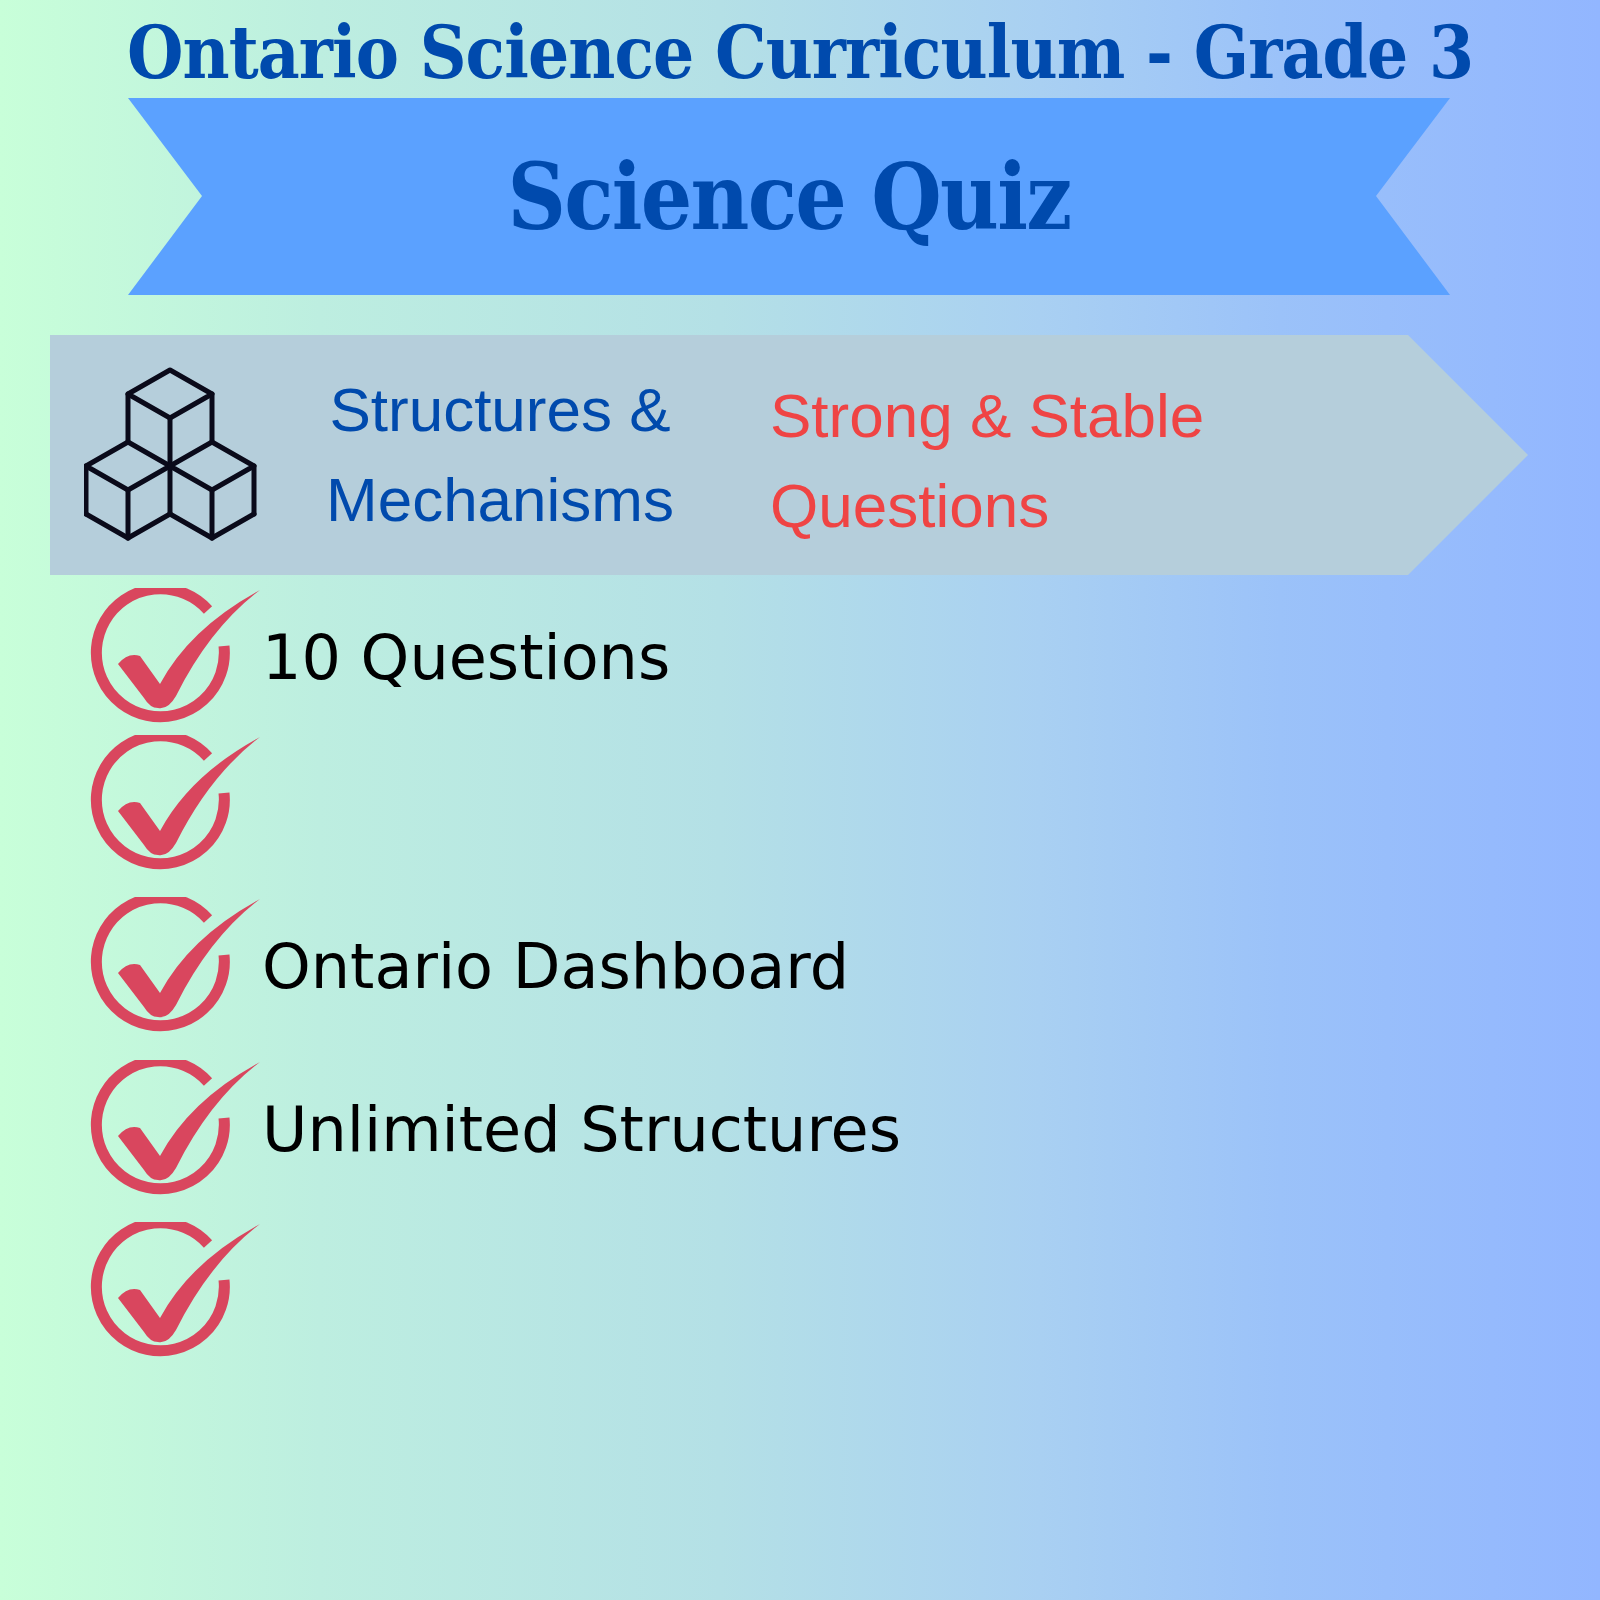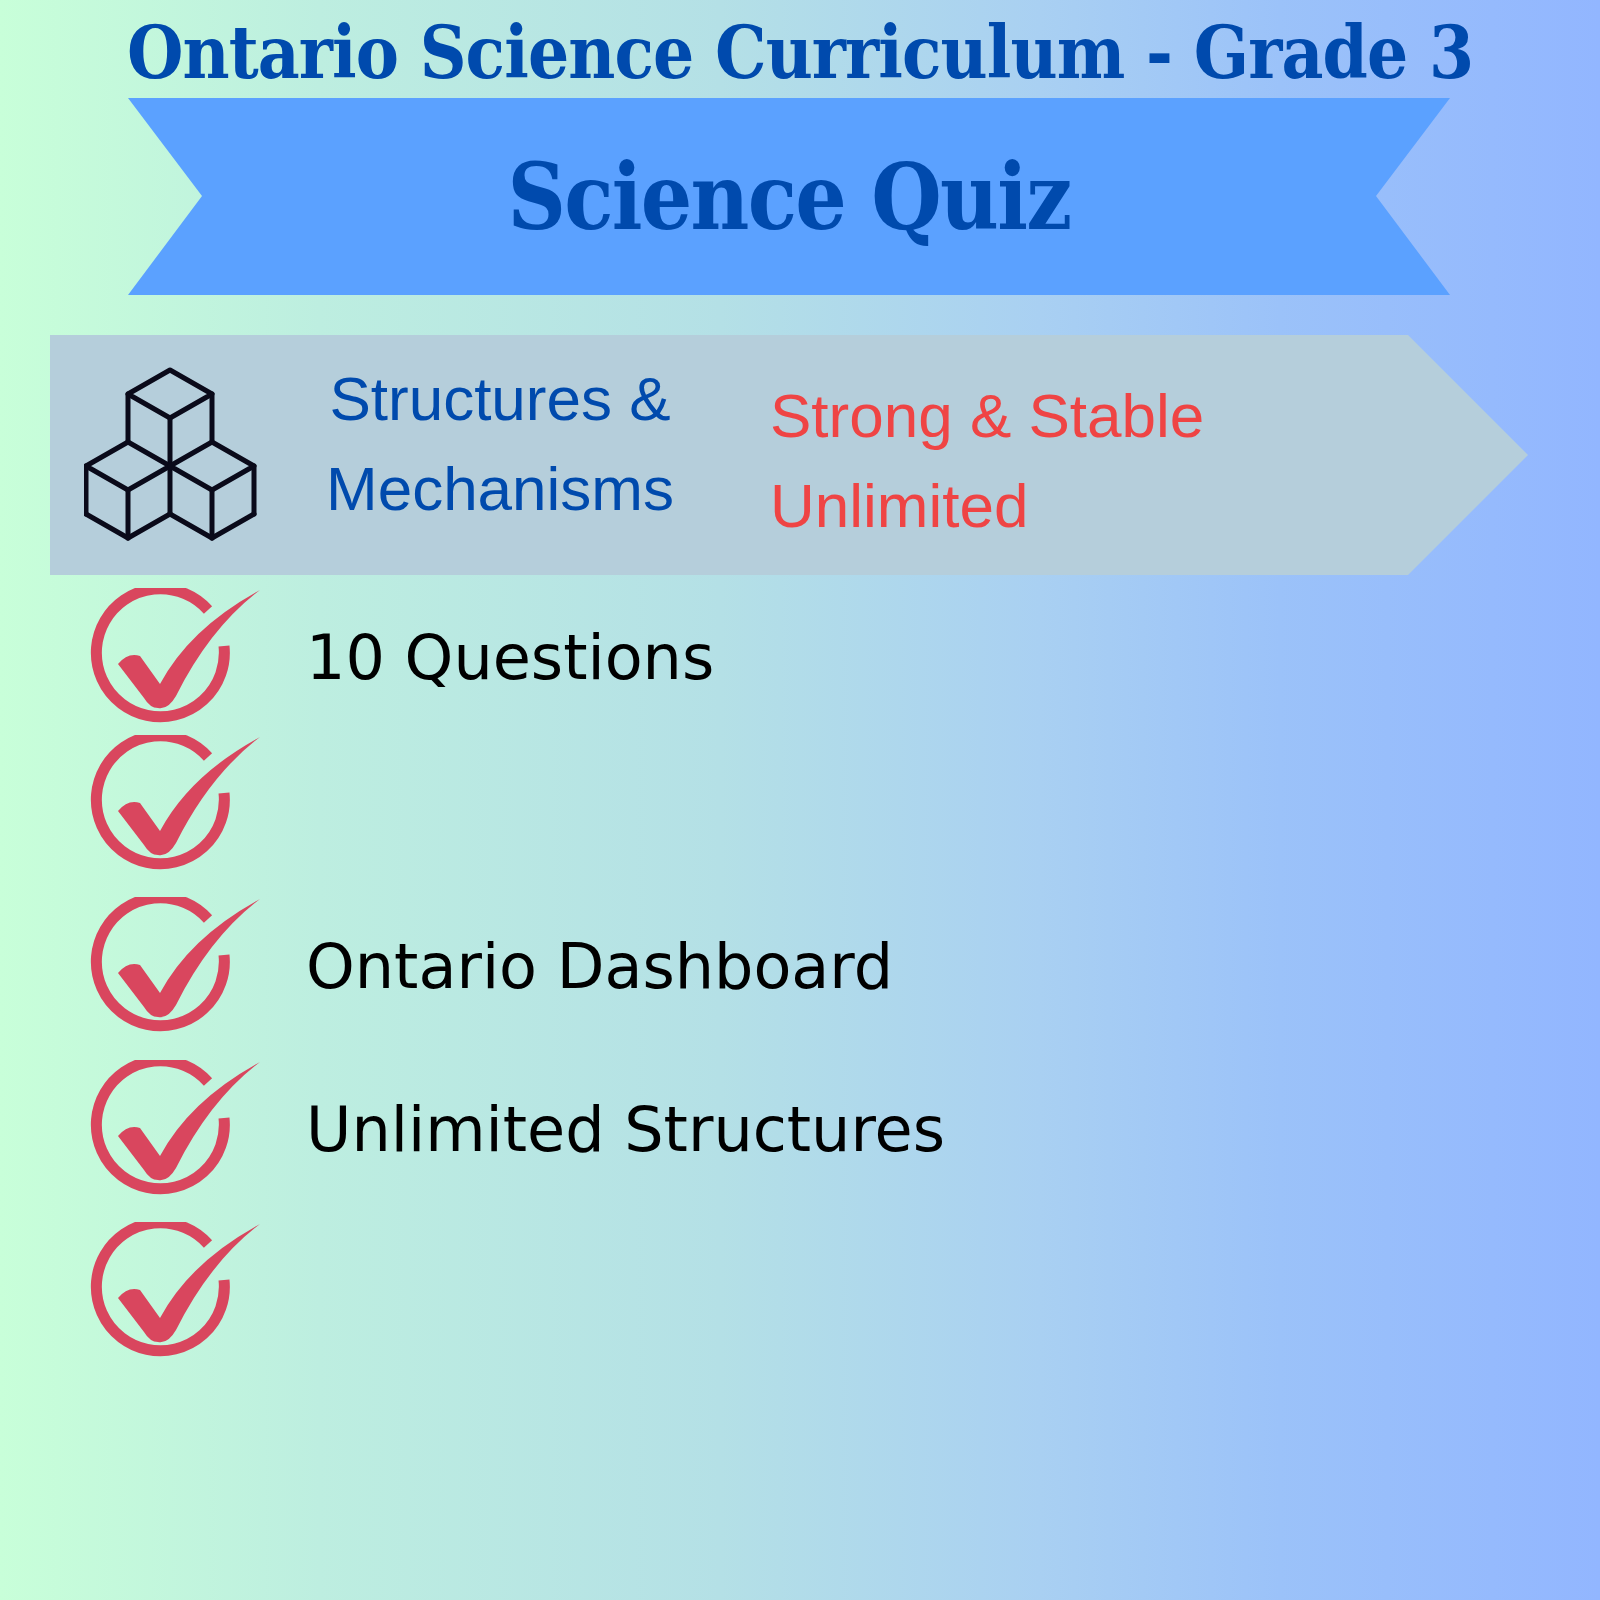--- a/index.html
+++ b/index.html
@@ -25,38 +25,38 @@
     font-family: "DejaVu Serif", serif; font-weight: bold;
     font-size: 92px; color: #004aad; letter-spacing: -2px;
     transform: scaleX(0.88);
   }
   .topic-bar {
     position: absolute; left: 50px; top: 335px; width: 1480px; height: 240px;
   }
   .topic-bar svg.bg { position: absolute; left: 0; top: 0; }
   .cubes-icon { position: absolute; left: 34px; top: 32px; width: 176px; height: 176px; }
   .strand {
-    position: absolute; left: 240px; top: 19px; width: 420px;
+    position: absolute; left: 240px; top: 30px; width: 420px;
     font-family: "Liberation Sans", sans-serif;
     font-size: 62px; line-height: 90px; color: #004aad; text-align: center;
   }
   .topic {
     position: absolute; left: 720px; top: 36px; width: 640px;
     font-family: "Liberation Sans", sans-serif;
     font-size: 62px; line-height: 90px; color: #ef4444;
   }
   .features { position: absolute; left: 90px; top: 0; }
   .feature {
     position: absolute; left: 0; width: 1200px; height: 150px;
   }
   .check-icon { position: absolute; left: 0; top: 0; width: 172px; height: 150px; }
   .feature-label {
     position: absolute; left: 172px; top: 30px;
     font-family: "DejaVu Sans", sans-serif;
-    font-size: 62px; color: #000; white-space: nowrap; line-height: 80px; margin-left: 44px;
+    font-size: 62px; color: #000; white-space: nowrap; line-height: 80px;
   }
 </style>
 </head>
 <body>
 
 <div class="title">Ontario Science Curriculum - Grade 3</div>
 
 <div class="banner">
   <svg width="1322" height="197" viewBox="0 0 1322 197">
     <polygon points="0,0 1322,0 1248,98 1322,197 0,197 74,98" fill="#5ba1ff"></polygon>
@@ -89,21 +89,21 @@
       <line x1="170" y1="147" x2="128" y2="171"></line>
       <line x1="128" y1="171" x2="86" y2="147"></line>
     </g>
   </svg>
   <div class="strand">
     <div>Structures &amp;</div>
     <div>Mechanisms</div>
   </div>
   <div class="topic">
     <div>Strong &amp; Stable</div>
-    <div>Unlimited</div>
+    <div>Questions</div>
   </div>
 </div>
 
 <div class="features">
   <div class="feature" style="top:588px;">
     <svg class="check-icon" viewBox="0 0 172 150">
       <path d="M118,22 A64,64 0 1 0 134,58" fill="none" stroke="#d9465e" stroke-width="11"></path>
       <path d="M28,76 Q38,64 50,68 L70,96 Q100,40 170,2 Q120,40 86,108 Q78,122 68,120 Q60,120 54,110 Z" fill="#d9465e"></path>
     </svg>
     <div class="feature-label">10 Questions</div>

